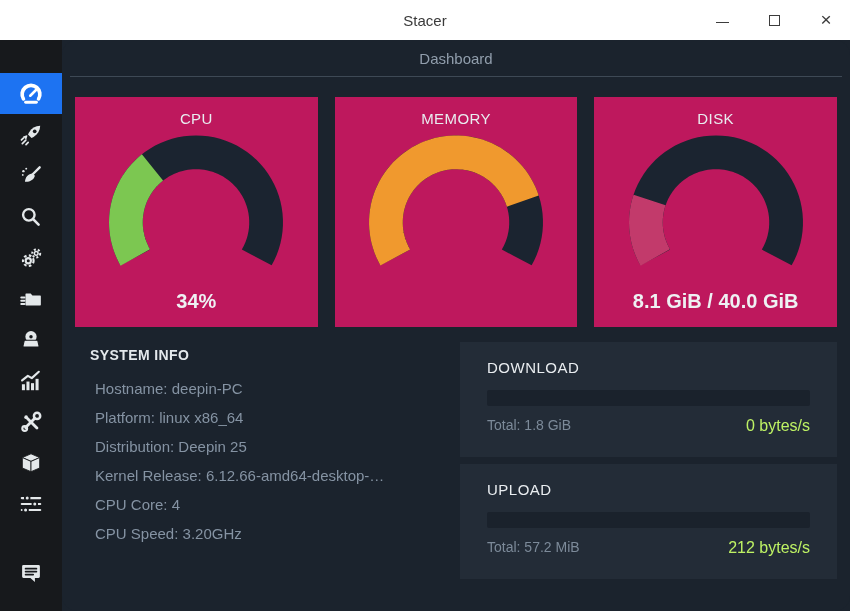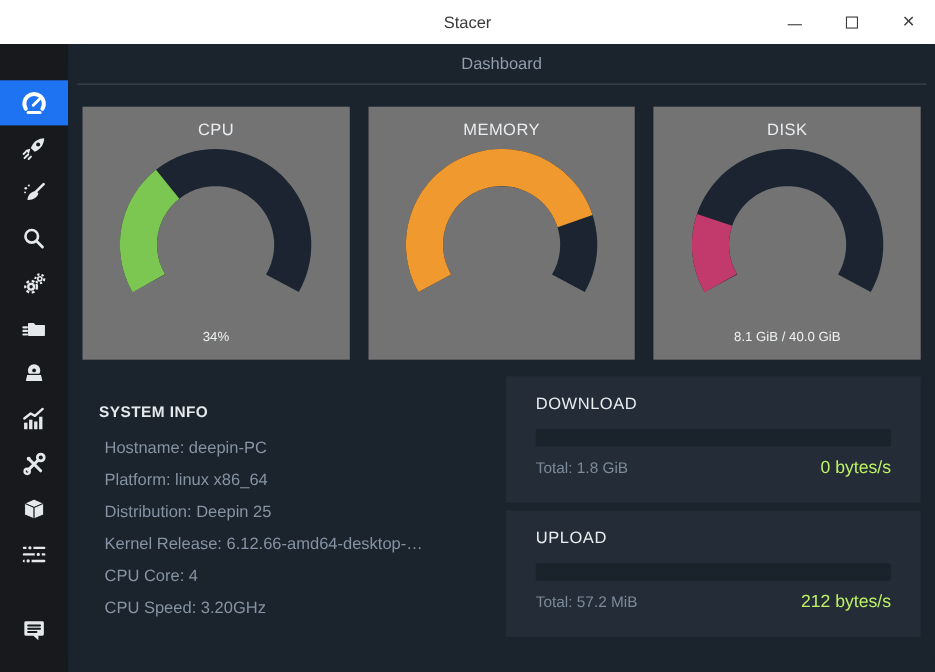--- a/index.html
+++ b/index.html
@@ -33,29 +33,29 @@
   .ic-dark { fill:#17191c; }
 
   
   .content { flex:1; background:#1b232d; display:flex; flex-direction:column; min-width:0;border-radius:15px; }
   .page-header { padding-top:10px; text-align:center; }
   .page-header .page-title { font-size:15px; color:#919eac; display:inline-block; padding-bottom:9px; }
   .header-divider { border:none; border-top:1px solid #3e4955; margin:0 8px 0 8px; }
 
   
   .gauges { display:flex; gap:17px; padding:20px 13px 0 13px; }
-  .gauge-card { flex:1; height:230px; background:#737373; display:flex; flex-direction:column;
+  .gauge-card { flex:1; height:230px; background:#be185d; display:flex; flex-direction:column;
                 align-items:center; padding:13px 0 14px 0; }
   .gauge-title { font-size:15px; color:#e9edf0; letter-spacing:0.4px; }
   .gauge-svg { width:178px; height:142px; margin-top:4px; }
-  .gauge-value { font-size:12px; color:#eef1f3; margin-top:auto; }
+  .gauge-value { font-size:20px; color:#eef1f3; margin-top:auto;font-weight:bold; }
 
   
   .bottom { display:flex; gap:17px; padding:15px 13px 0 13px; flex:1; min-height:0; }
-  .sysinfo { flex:1; padding-left:15px; padding-top:5px;margin-top:19px; }
+  .sysinfo { flex:1; padding-left:15px; padding-top:5px; }
   .sysinfo-title { font-size:14px; font-weight:bold; color:#e4e9ec; letter-spacing:0.4px; }
   .sysinfo-list { list-style:none; margin-top:11px; }
   .sysinfo-list li { font-size:15px; color:#8593a3; line-height:29px; padding-left:5px;
                      white-space:nowrap; overflow:hidden; }
 
   .net-col { width:377px; flex:0 0 377px; display:flex; flex-direction:column; gap:7px; }
   .net-card { height:115px; background:#232c37; padding:17px 27px 0 27px; }
   .net-title { font-size:15px; color:#e9edf0; letter-spacing:0.5px; }
   .net-bar { margin-top:14px; height:16px; background:#1a222c; border-radius:2px; overflow:hidden; }
   .net-bar-fill { height:100%; background:#1d73f2; width:0%; }

